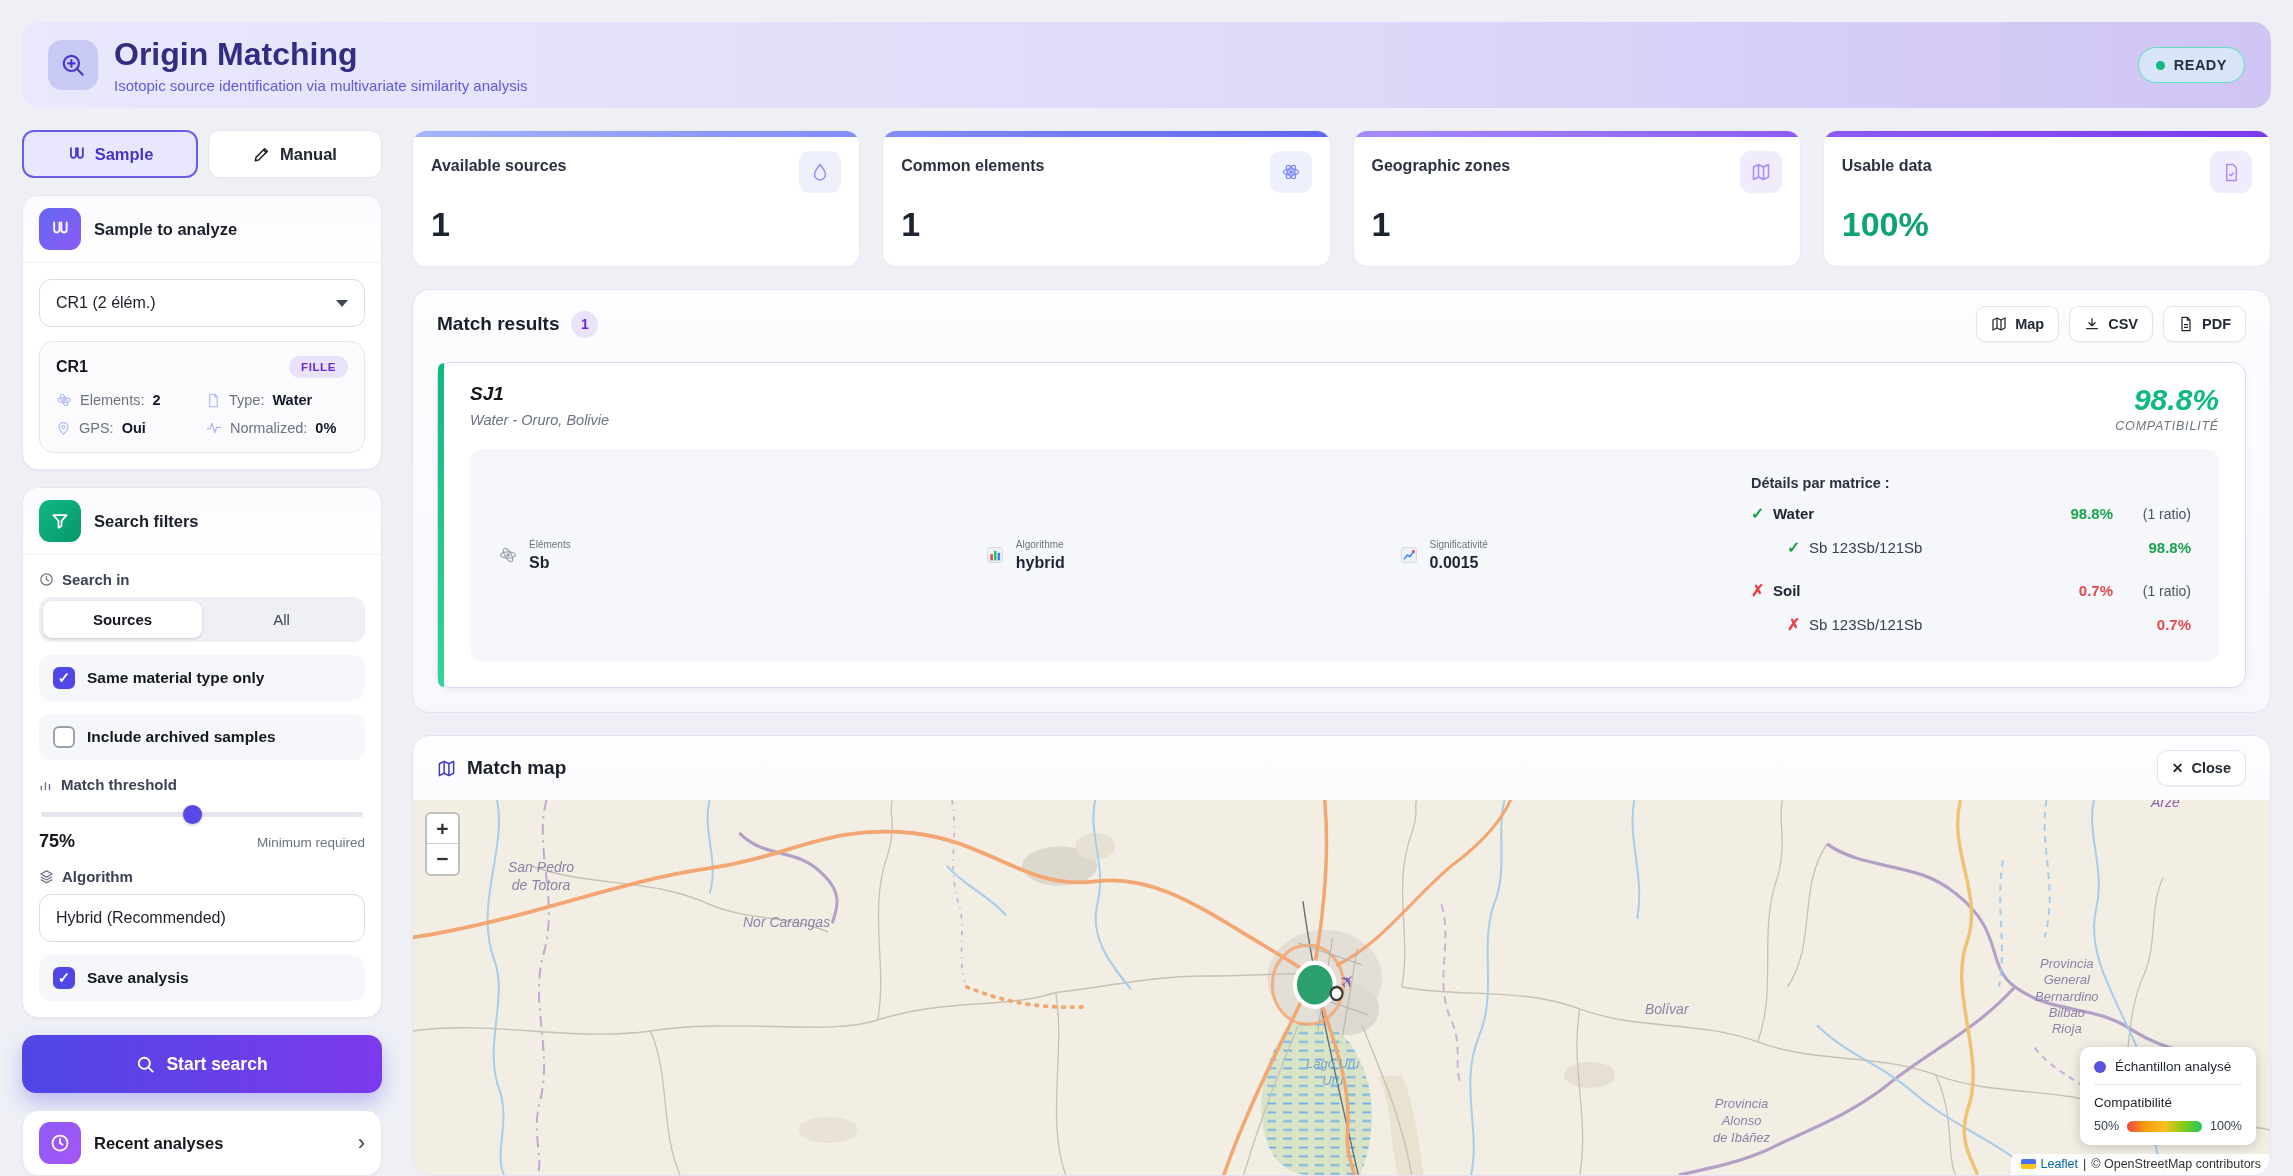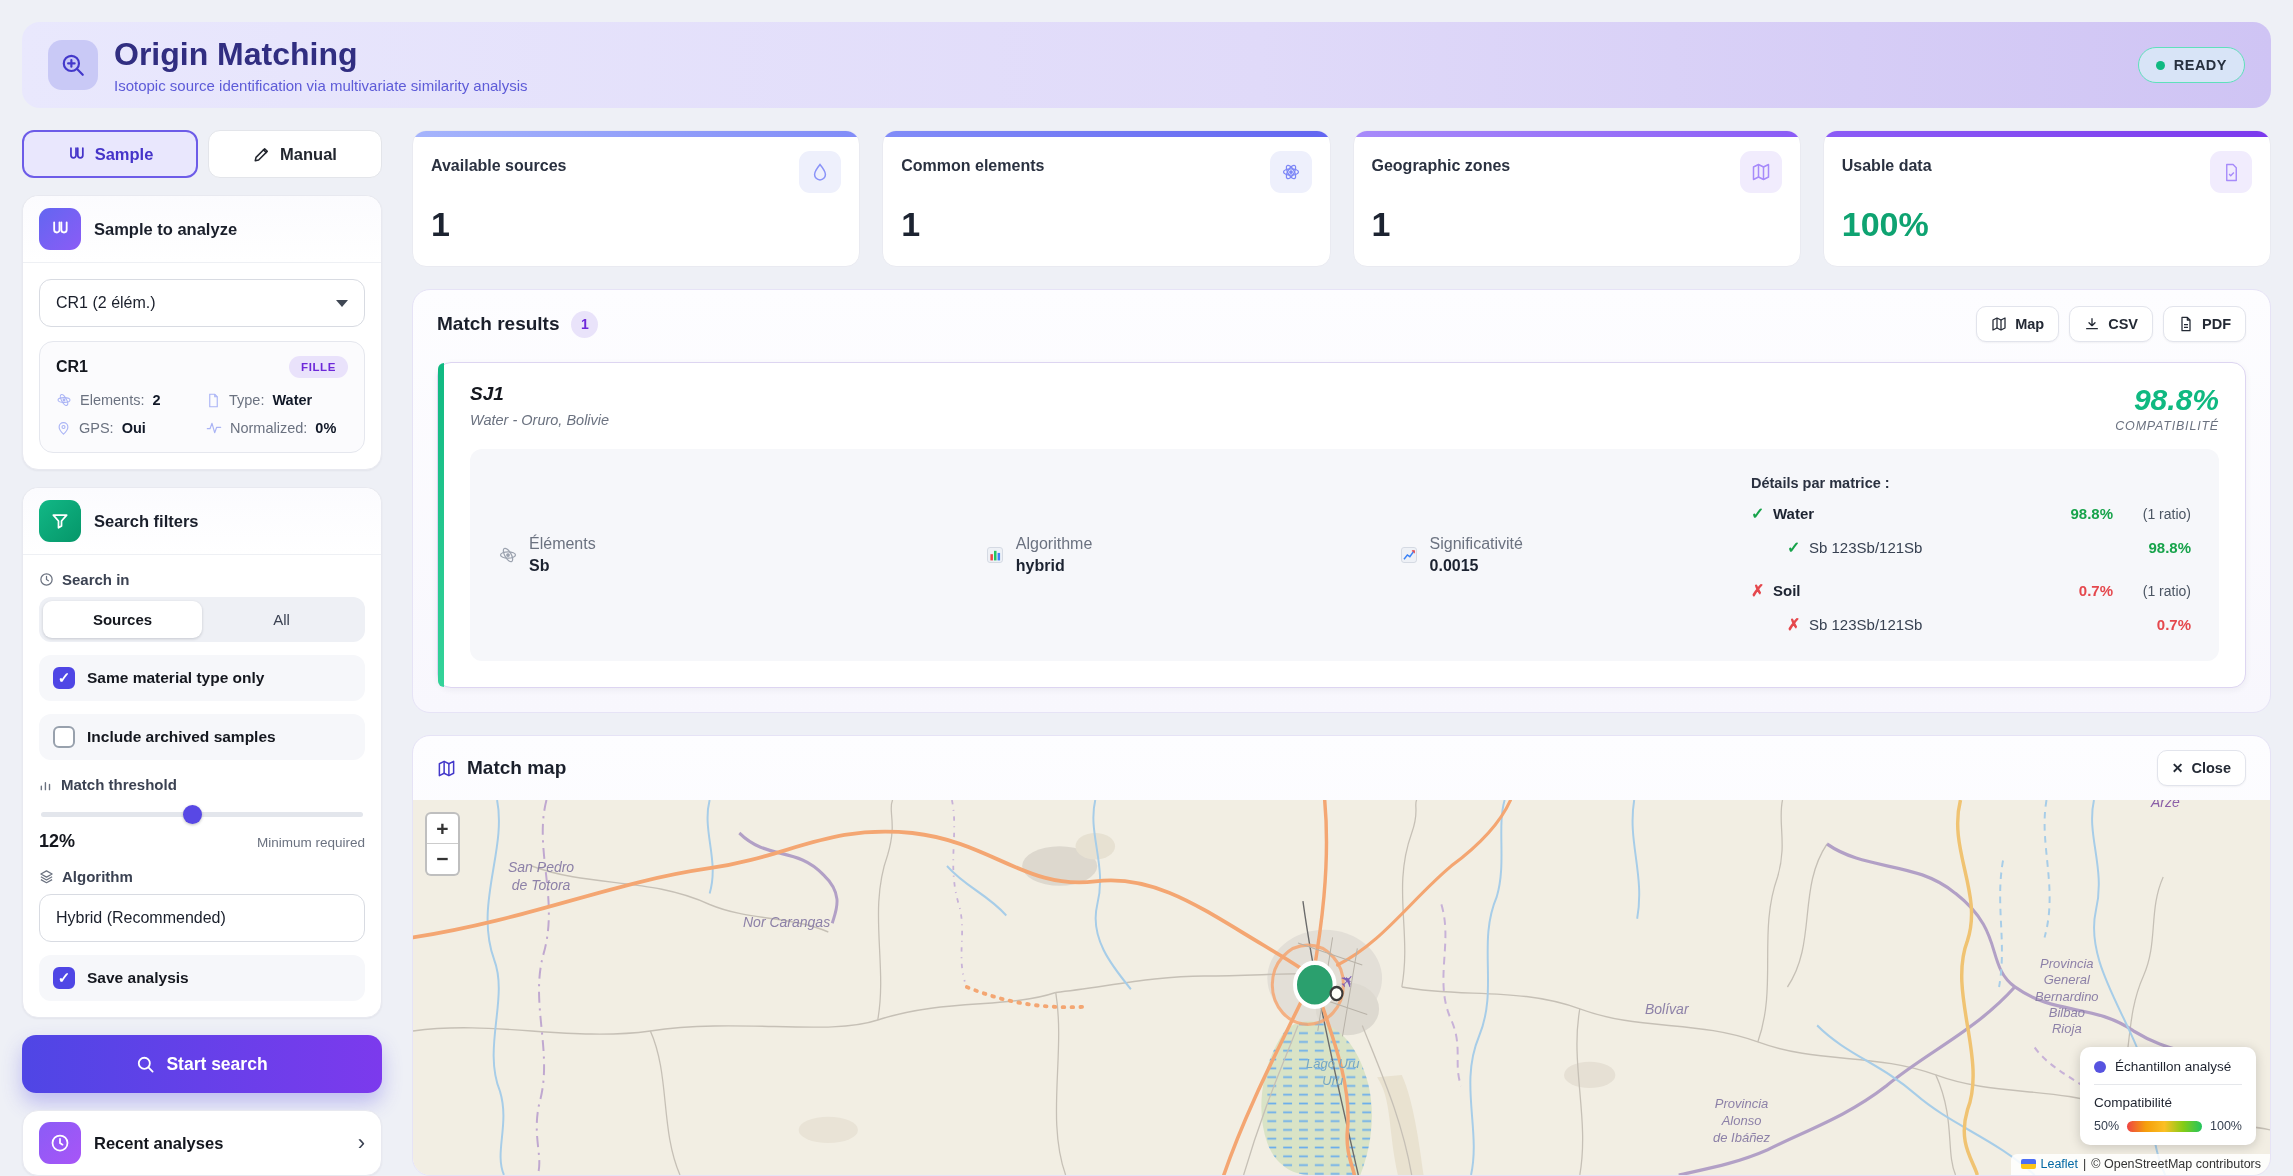--- a/index.html
+++ b/index.html
@@ -101,21 +101,21 @@
   .match-id { font-size:19px; font-weight:800; color:#14171e; }
   .match-sub { font-size:14.5px; color:#6b7280; margin-top:7px; }
   .score-wrap { text-align:right; }
   .score { font-size:30px; font-weight:800; color:#10b981; }
   .score-label { font-size:12.5px; color:#6b7280; letter-spacing:.8px; margin-top:2px; }
 
   .details { background:#f6f7fa; border-radius:12px; margin-top:16px; padding:24px 28px; display:flex; gap:36px; min-height:212px; }
   .metrics { flex:1; display:flex; align-items:center; }
   .metric { display:flex; align-items:center; gap:11px; }
   .metric:nth-child(1){ width:40%; } .metric:nth-child(2){ width:34%; } .metric:nth-child(3){ width:26%; }
-  .m-label { font-size:16px; color:#6b7280; }
+  .m-label { font-size:10px; color:#6b7280; }
   .m-value { font-size:16px; font-weight:700; color:#1c2331; margin-top:4px; }
   .matrix { width:440px; flex:none; padding-top:2px; }
   .mtitle { font-size:14.5px; font-weight:800; color:#2a3140; margin-bottom:0; }
   .mrow { display:flex; align-items:center; font-size:15px; margin-top:13px; }
   .mrow .mark { width:22px; font-size:16px; font-weight:800; }
   .mrow.ok .mark, .mrow.ok .val { color:#16a34a; }
   .mrow.bad .mark, .mrow.bad .val { color:#e5484d; }
   .mrow .lbl { color:#1c2331; font-weight:600; }
   .mrow .val { margin-left:auto; font-weight:800; }
   .mrow .extra { width:78px; text-align:right; color:#4b5563; font-size:14px; font-weight:400; }
@@ -283,21 +283,21 @@
             <svg width="14" height="14" viewBox="0 0 24 24" fill="none" stroke="#6b7280" stroke-width="2.4" stroke-linecap="round">
               <path d="M4,20 v-6 M11,20 v-12 M18,20 v-9"></path>
             </svg>
             <span>Match threshold</span>
           </div>
           <div class="slider">
             <div class="track"></div>
             <div class="handle" style="left: 47%;"></div>
           </div>
           <div class="threshrow">
-            <span class="thresh-val">12%</span>
+            <span class="thresh-val">75%</span>
             <span class="thresh-hint">Minimum required</span>
           </div>
 
           <div class="flabel" style="margin-top:16px;">
             <svg width="15" height="15" viewBox="0 0 24 24" fill="none" stroke="#6b7280" stroke-width="1.9" stroke-linejoin="round">
               <path d="M12,3 L21,8 L12,13 L3,8 Z"></path>
                 <path d="M3,12.5 L12,17.5 L21,12.5"></path>
                 <path d="M3,17 L12,22 L21,17"></path>
             </svg>
             <span>Algorithm</span>

